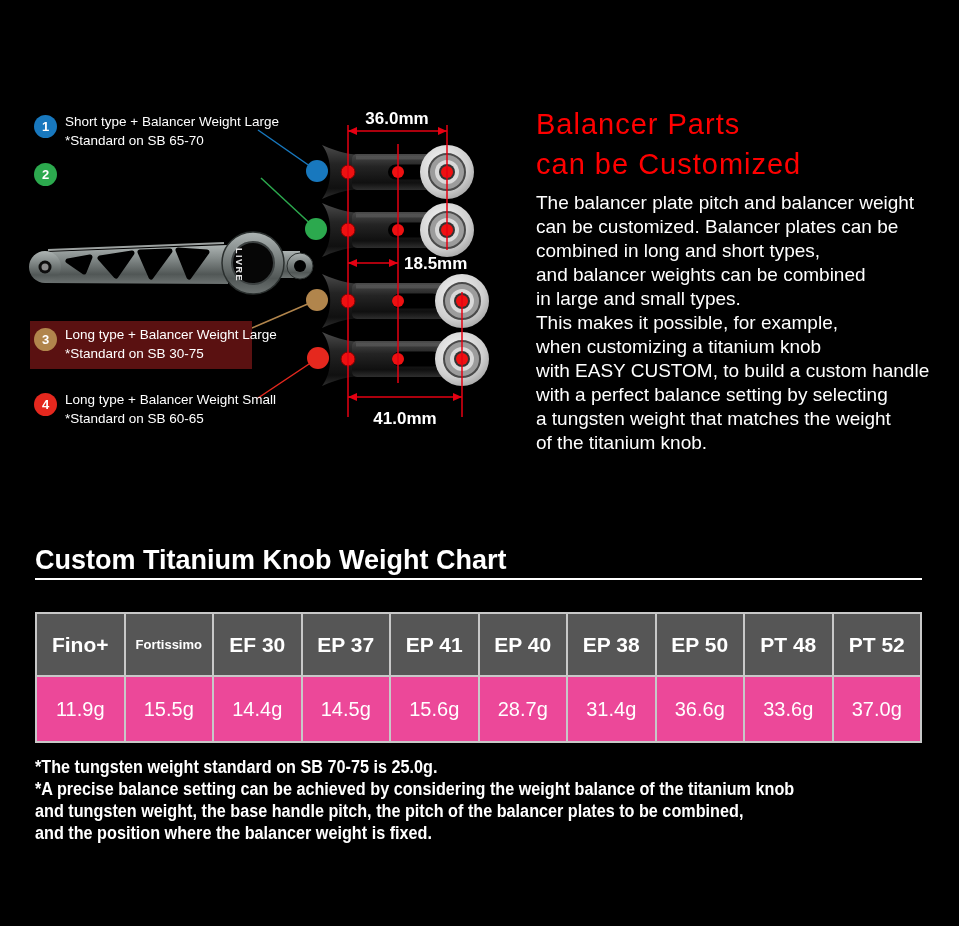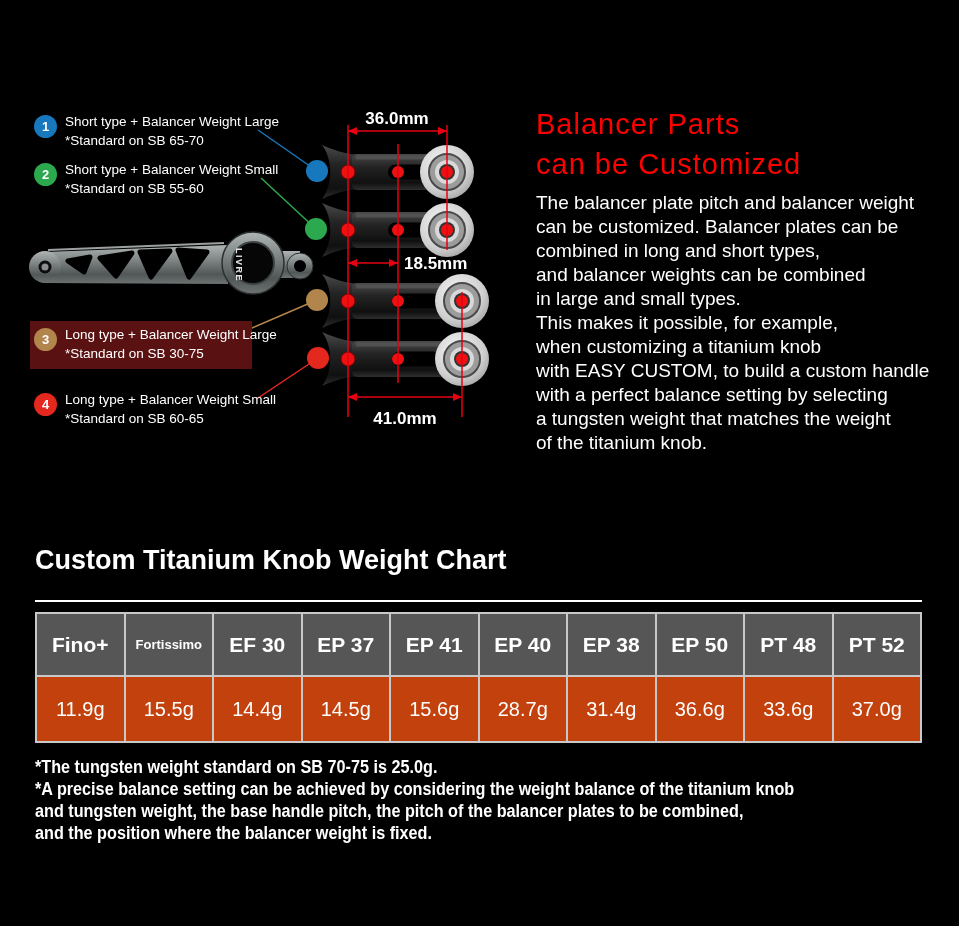--- a/index.html
+++ b/index.html
@@ -19,27 +19,27 @@
   #highlight-box{position:absolute;left:30px;top:321px;width:222px;height:48px;background:#5a1111;z-index:1;}
 
   
   #headline{position:absolute;left:536px;top:104px;color:#ff0000;
     font-size:29px;line-height:40px;letter-spacing:1px;font-weight:normal;}
   #description{position:absolute;left:536px;top:191px;width:420px;
     font-size:19px;line-height:24px;white-space:pre-line;color:#fff;}
 
   
   #chart-title{position:absolute;left:35px;top:545px;width:887px;
-    font-size:27px;font-weight:bold;color:#fff;padding-bottom:24px;border-bottom:2px solid #fff;}
+    font-size:27px;font-weight:bold;color:#fff;padding-bottom:2px;border-bottom:2px solid #fff;}
   #weight-table{position:absolute;left:35px;top:612px;width:887px;
     border-collapse:collapse;table-layout:fixed;border:2px solid #f2f2f2;}
   #weight-table th{height:59px;background:#565656;color:#fff;font-size:21px;font-weight:bold;
     border:2px solid #c8c8c8;text-align:center;}
   #weight-table th:nth-child(2){font-size:13px;}
-  #weight-table td{height:62px;background:#c2410c;color:#fff;font-size:20px;
+  #weight-table td{height:62px;background:#ec4899;color:#fff;font-size:20px;
     border:2px solid #c8c8c8;text-align:center;}
 
   
   #footnote{position:absolute;left:35px;top:756px;width:960px;
     font-size:18px;font-weight:bold;line-height:22px;white-space:pre-line;
     transform:scaleX(0.9);transform-origin:left top;color:#fff;}
 </style>
 </head>
 <body>
 
@@ -157,24 +157,20 @@
 
   <div class="callout" id="callout-1">
     <div class="num num-blue">1</div>
     <div class="ctext">
       <div>Short type + Balancer Weight Large</div>
       <div>*Standard on SB 65-70</div>
     </div>
   </div>
   <div class="callout" id="callout-2">
     <div class="num num-green">2</div>
-    <div class="ctext">
-      <div>Short type + Balancer Weight Small</div>
-      <div>*Standard on SB 55-60</div>
-    </div>
   </div>
   <div class="callout" id="callout-3">
     <div class="num num-tan">3</div>
     <div class="ctext">
       <div>Long type + Balancer Weight Large</div>
       <div>*Standard on SB 30-75</div>
     </div>
   </div>
   <div class="callout" id="callout-4">
     <div class="num num-red">4</div>

